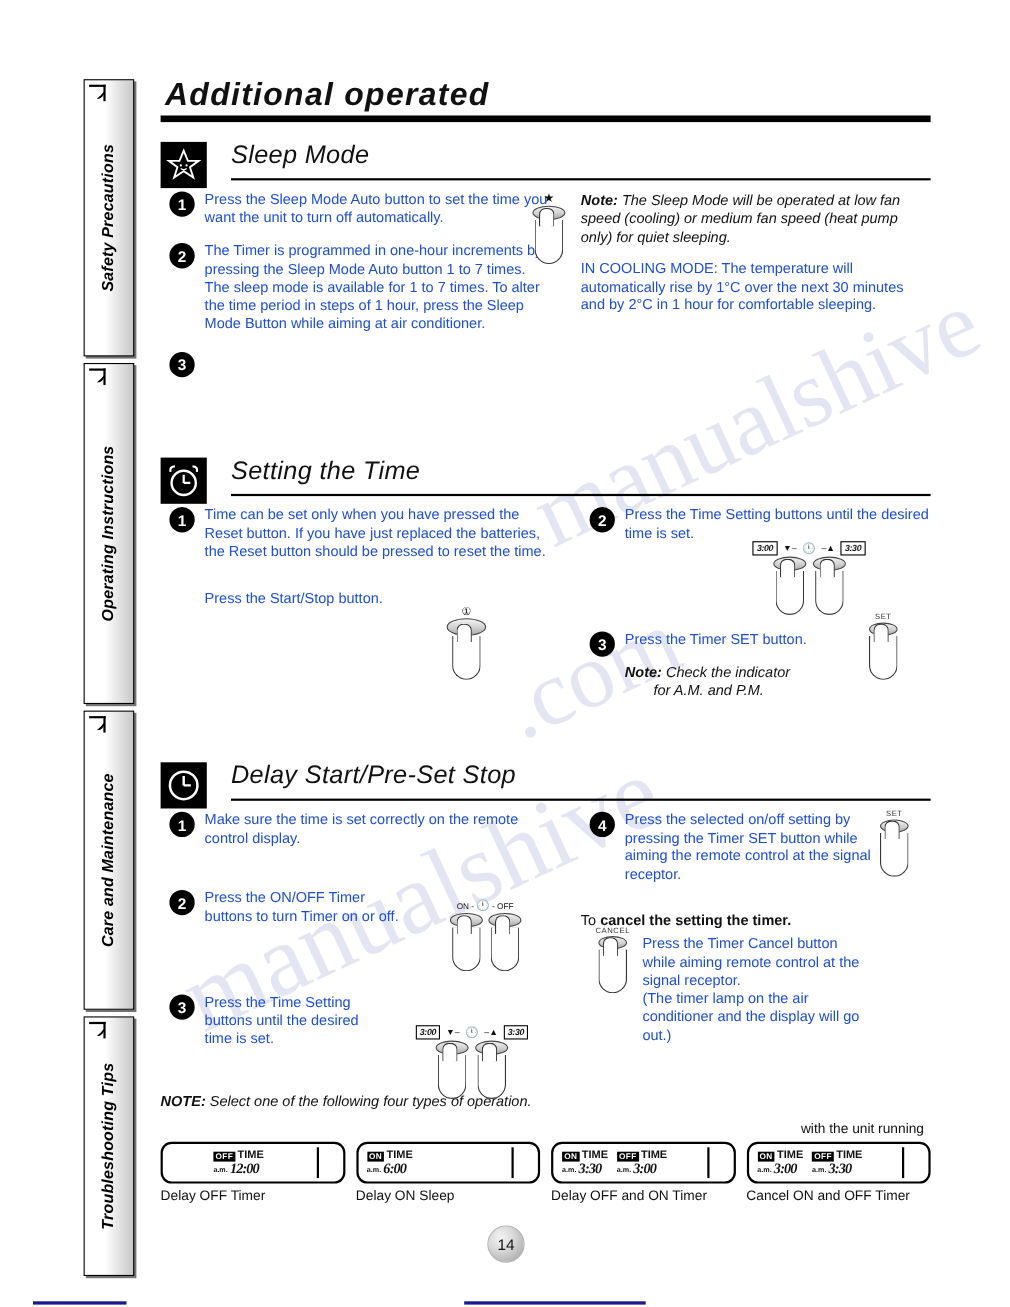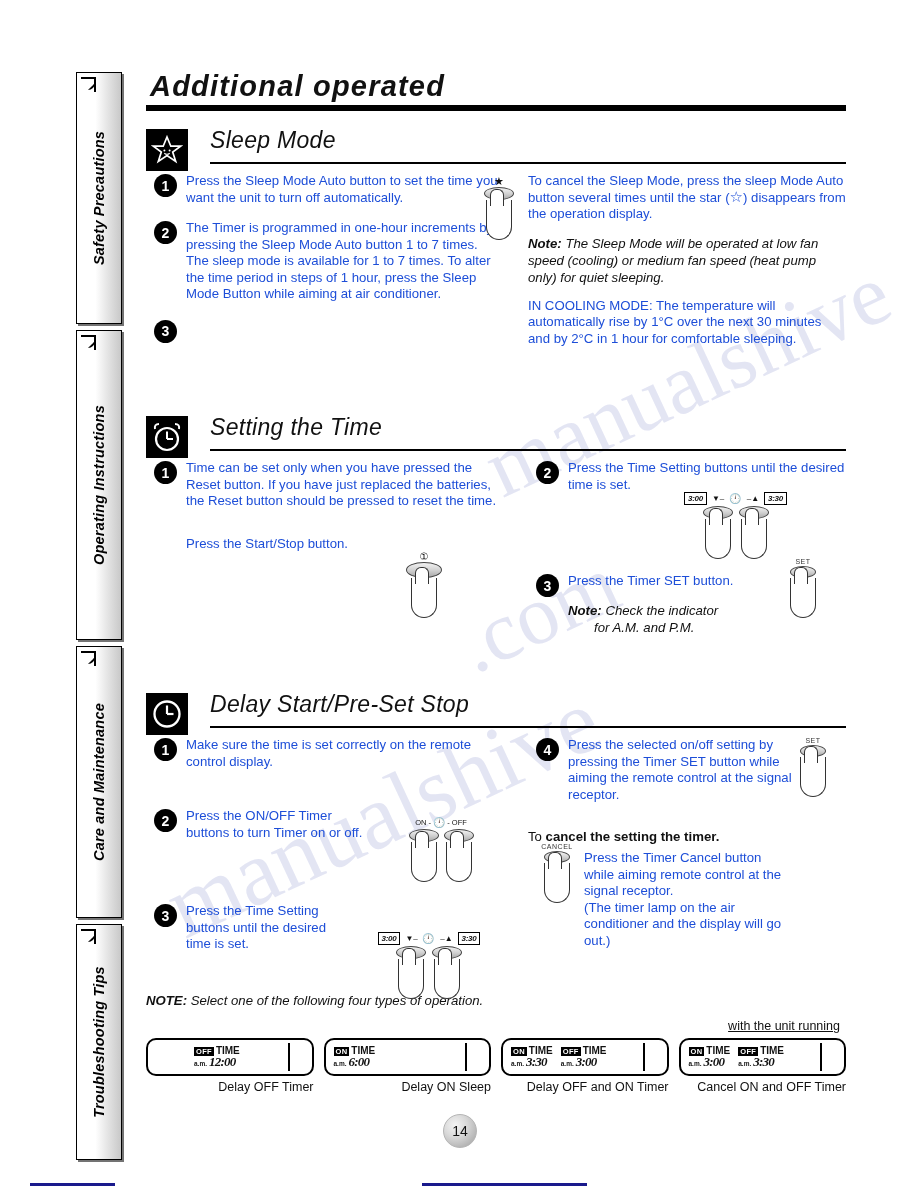--- a/index.html
+++ b/index.html
@@ -158,21 +158,21 @@
     letter-spacing:-.3px;
   }
 
   
   #note-line {
     font-style:italic; font-size:13.2px; font-family:"Liberation Sans", sans-serif;
     margin-top:6px;
   }
   #unit-running {
     position:absolute; right:78px; top:1019px;
-    font-size:12.5px; text-decoration:underline;
+    font-size:12.5px; 
     font-family:"Liberation Sans", sans-serif;
   }
   #panels { position:absolute; left:146px; top:1038px; width:700px; display:flex; gap:10px; z-index:2; }
   .panel-wrap { flex:1; }
   .panel {
     height:38px; border:2px solid #000; border-radius:10px;
     background:#fff; position:relative;
     display:flex; align-items:center; padding-left:8px; gap:8px;
     overflow:hidden;
   }
@@ -189,21 +189,21 @@
   }
   .tword { font-size:10px; font-weight:bold; line-height:10px; font-family:"Liberation Sans", sans-serif; }
   .tgrp-bot { display:flex; align-items:flex-end; gap:2px; }
   .ampm { font-size:6.5px; font-weight:bold; line-height:8px; }
   .digits {
     font-family:Liberation Serif, serif;
     font-size:13px; font-weight:bold; font-style:italic;
     line-height:12px; letter-spacing:-.8px;
   }
   .panel-cap {
-    text-align:right; font-size:12.5px; margin-top:4px;
+    text-align:left; font-size:12.5px; margin-top:4px;
     font-family:"Liberation Sans", sans-serif;
   }
 
   
   #page-num {
     position:absolute; left:443px; top:1114px;
     width:34px; height:34px; border-radius:50%;
     background:radial-gradient(circle at 35% 32%, #f4f4f4 0%, #d8d8d8 40%, #9d9d9d 100%);
     border:1px solid #b5b5b5;
     display:flex; align-items:center; justify-content:center;
@@ -287,24 +287,20 @@
         </div>
       </div>
 
       <div class="btn-ill" style="left:330px; top:4px; width:46px;">
         <div style="text-align:center; font-size:11px; line-height:8px;">★</div>
         <div class="key" style="margin:2px auto 0;"></div>
         <div class="hand" style="margin:0 auto;"></div>
       </div>
 
       <div class="col-r">
-        <div class="para">
-          <span>To cancel the Sleep Mode, press the sleep Mode Auto button several times until the star</span>
-          (<span class="star-inline">☆</span><span>) disappears from the operation display.</span>
-        </div>
         <div class="note">
           <b>Note:</b>
           <span>The Sleep Mode will be operated at low fan speed (cooling) or medium fan speed (heat pump only) for quiet sleeping.</span>
         </div>
         <div class="para">IN COOLING MODE: The temperature will automatically rise by 1°C over the next 30 minutes and by 2°C in 1 hour for comfortable sleeping.</div>
       </div>
     </div>
   </div>
 
   <div class="section" style="margin-top:4px;">

